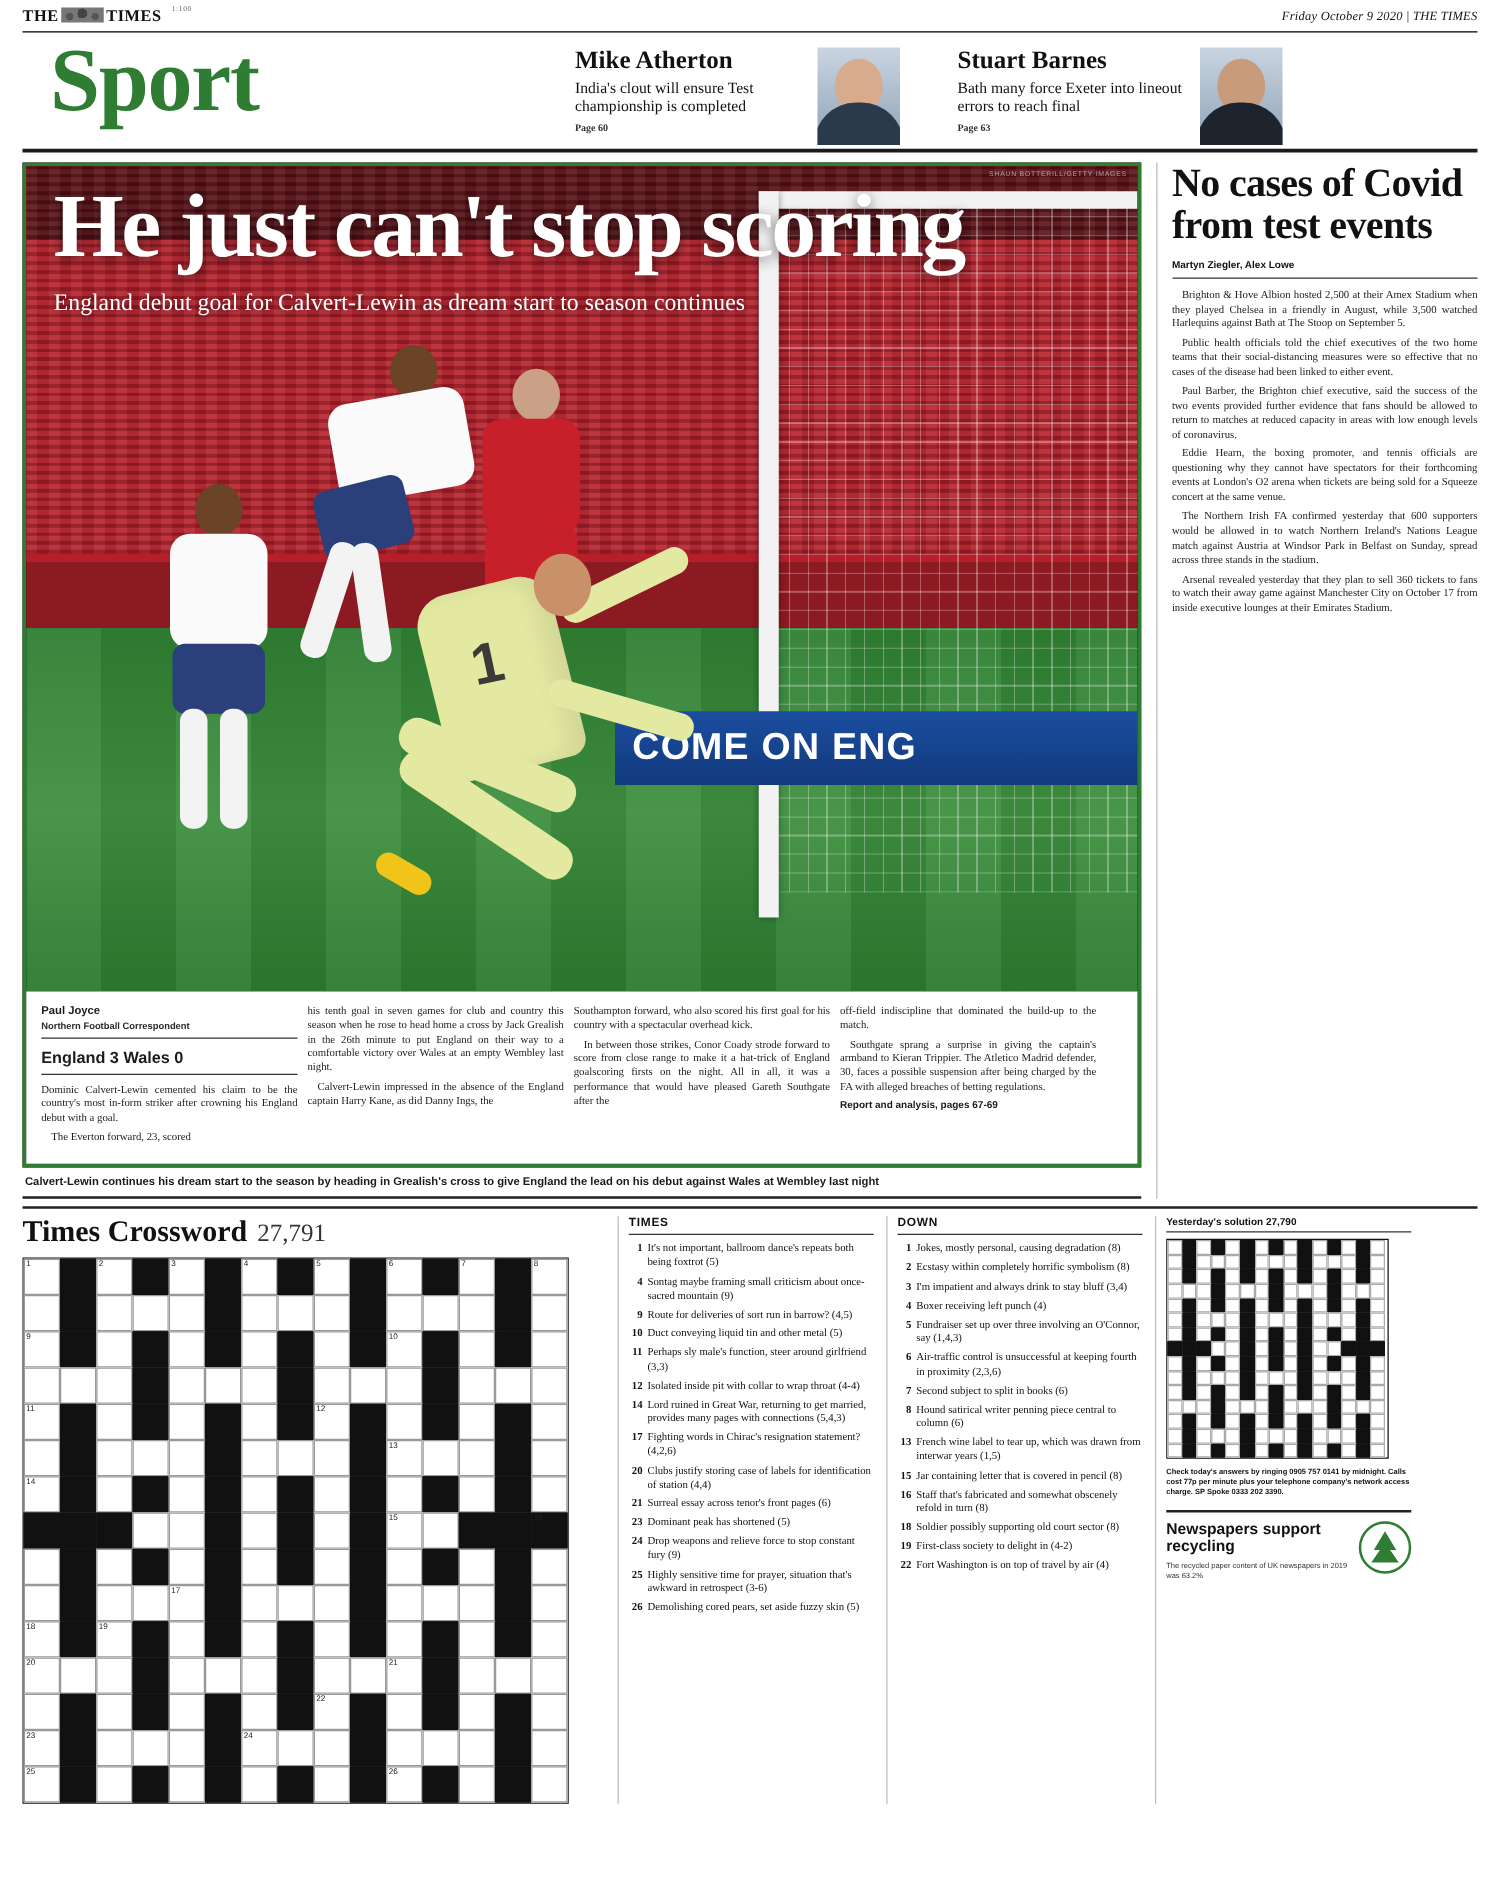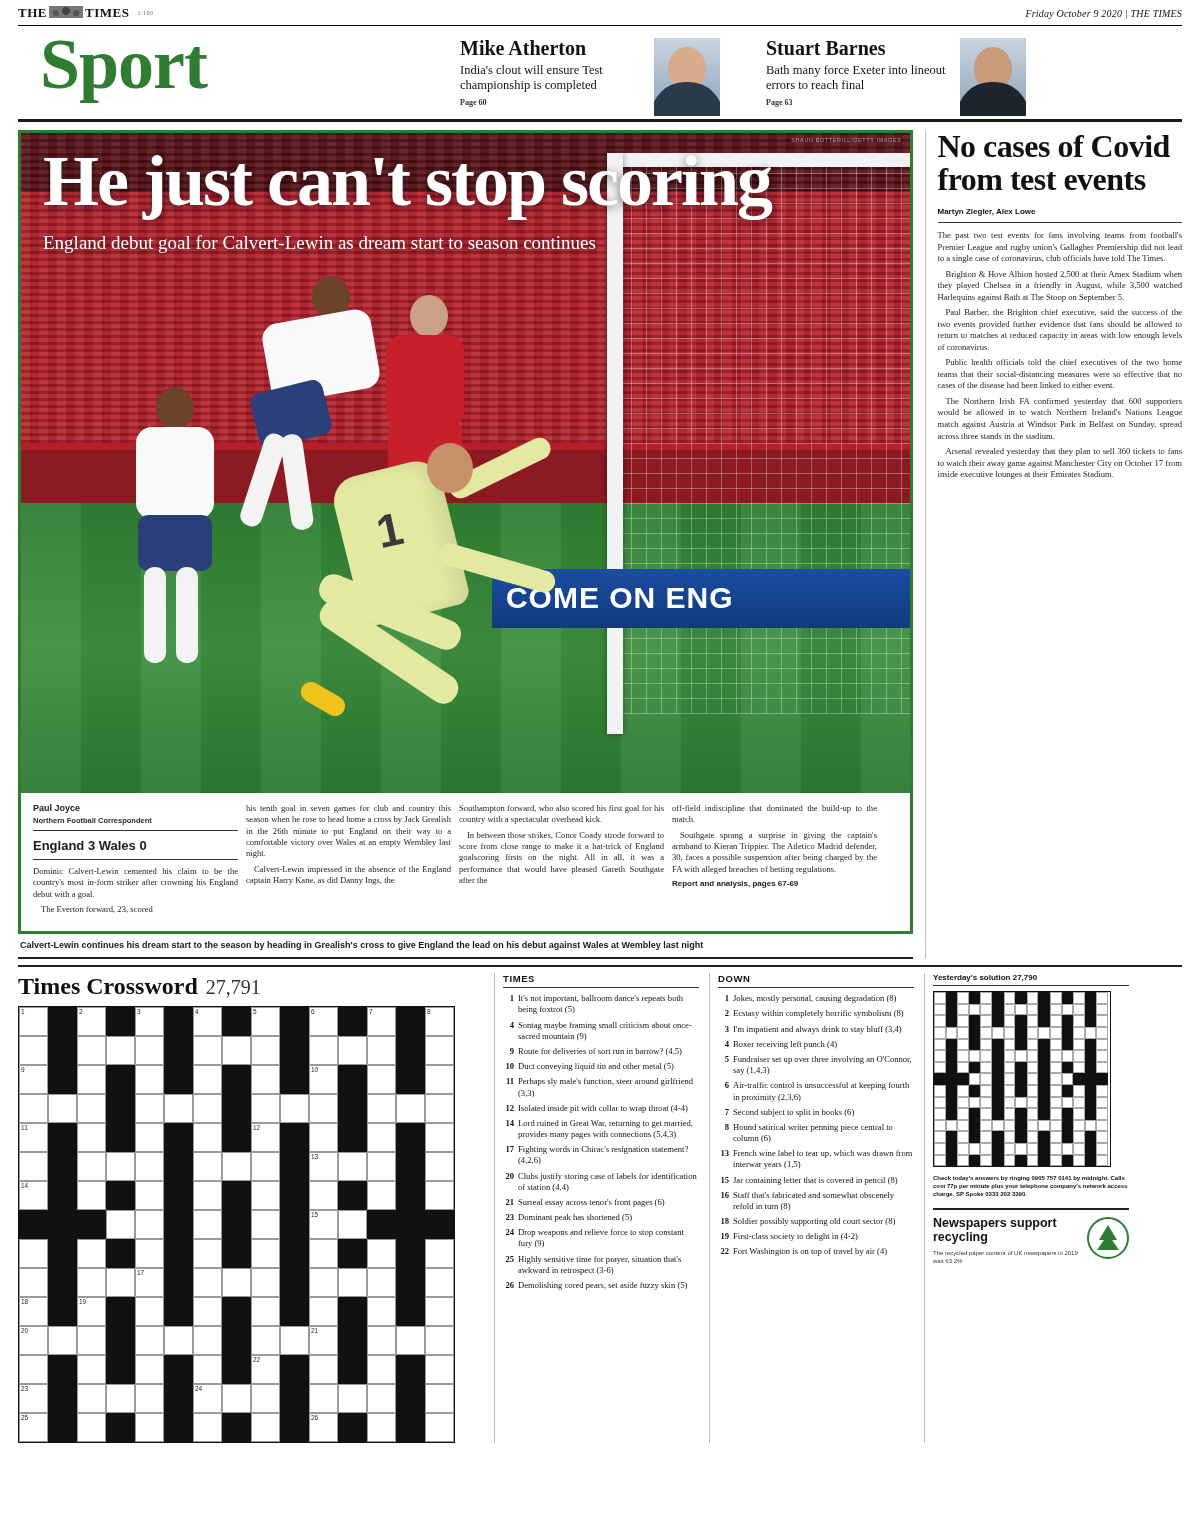--- a/index.html
+++ b/index.html
@@ -27,21 +27,21 @@
   .masthead-strip {
     display: flex;
     align-items: center;
     justify-content: space-between;
     border-bottom: 1px solid #000;
     padding: 4px 0 3px 0;
     height: 18px;
   }
   .masthead-left {
     display: flex;
-    align-items: center;
+    align-items: flex-start;
     gap: 8px;
   }
   .times-logo {
     font-family: "Liberation Serif", serif;
     font-weight: bold;
     font-size: 13px;
     letter-spacing: 0.5px;
   }
   .times-crest {
     display: inline-block;
@@ -750,24 +750,24 @@
         </div>
       </div>
 
       <div class="caption">Calvert-Lewin continues his dream start to the season by heading in Grealish's cross to give England the lead on his debut against Wales at Wembley last night</div>
     </div>
 
     <div class="right-col">
       <h2 class="right-headline">No cases of Covid from test events</h2>
       <div class="right-byline">Martyn Ziegler, Alex Lowe</div>
       <div class="right-body">
-        <p class="first">The past two test events for fans involving teams from football's Premier League and rugby union's Gallagher Premiership did not lead to a single case of coronavirus, club officials have told The Times.</p>
         <p>Brighton &amp; Hove Albion hosted 2,500 at their Amex Stadium when they played Chelsea in a friendly in August, while 3,500 watched Harlequins against Bath at The Stoop on September 5.</p>
+        <p>Public health officials told the chief executives of the two home teams that their social-distancing measures were so effective that no cases of the disease had been linked to either event.</p>
         <p>Paul Barber, the Brighton chief executive, said the success of the two events provided further evidence that fans should be allowed to return to matches at reduced capacity in areas with low enough levels of coronavirus.</p>
-        <p>Public health officials told the chief executives of the two home teams that their social-distancing measures were so effective that no cases of the disease had been linked to either event.</p>
+        <p>Eddie Hearn, the boxing promoter, and tennis officials are questioning why they cannot have spectators for their forthcoming events at London's O2 arena when tickets are being sold for a Squeeze concert at the same venue.</p>
         <p>The Northern Irish FA confirmed yesterday that 600 supporters would be allowed in to watch Northern Ireland's Nations League match against Austria at Windsor Park in Belfast on Sunday, spread across three stands in the stadium.</p>
         <p>Arsenal revealed yesterday that they plan to sell 360 tickets to fans to watch their away game against Manchester City on October 17 from inside executive lounges at their Emirates Stadium.</p>
       </div>
     </div>
   </div>
 
   <div class="cw-section">
 
     <div class="cw-left">
       <div class="cw-title-row">

